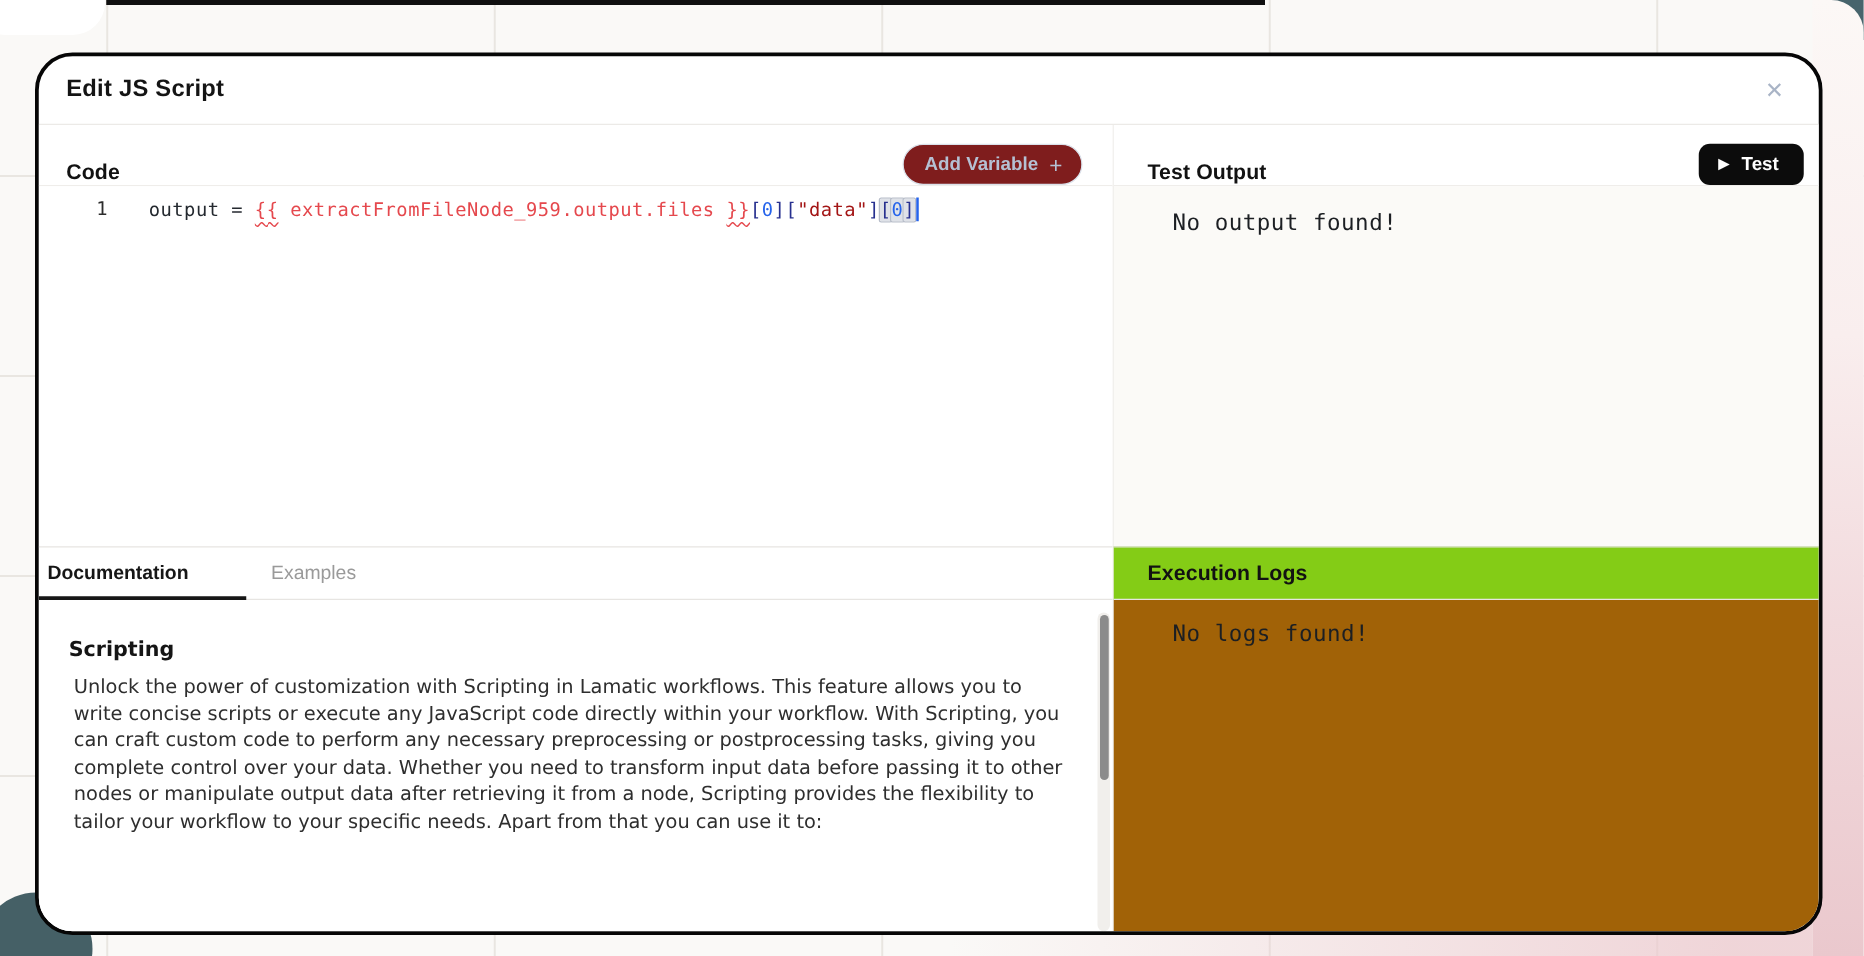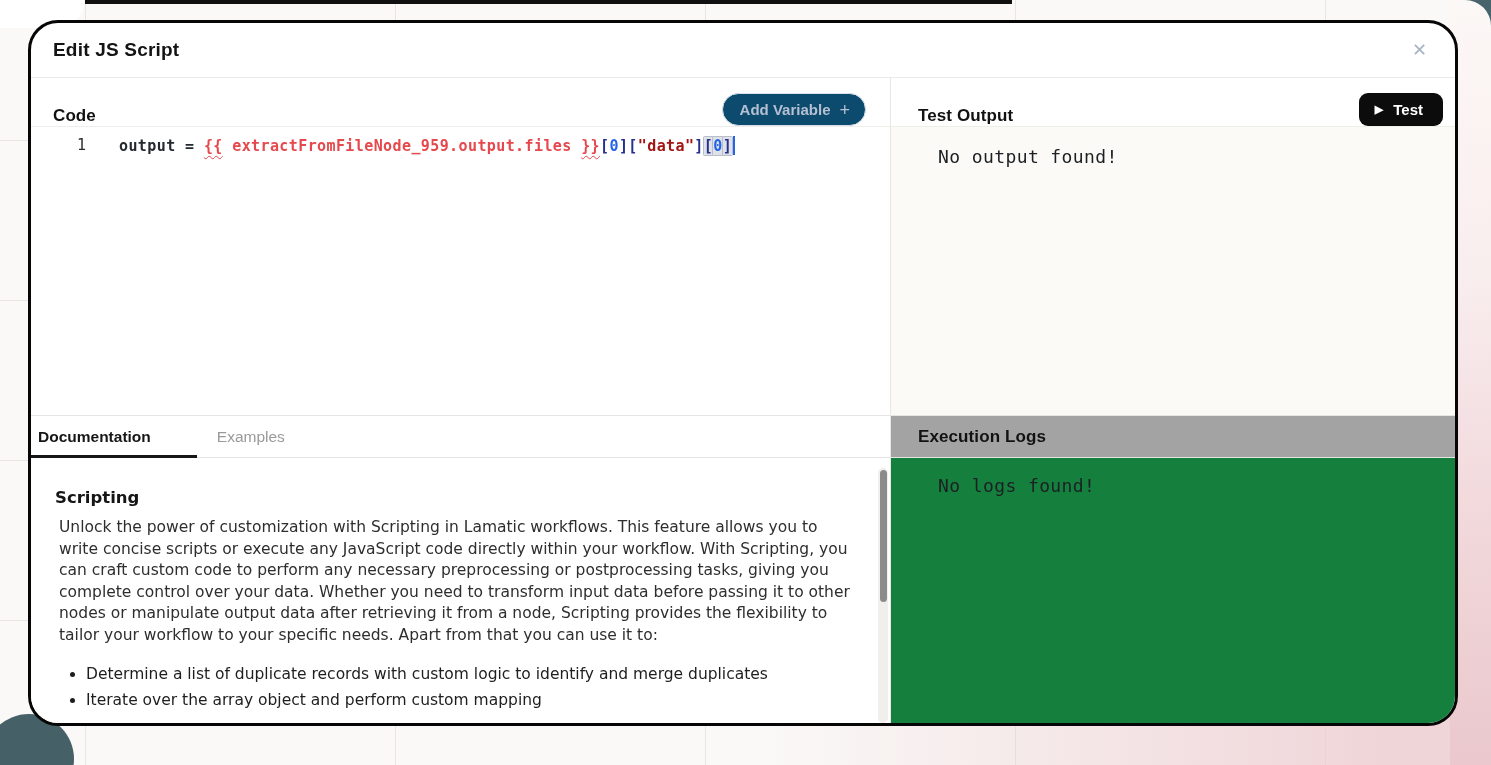--- a/index.html
+++ b/index.html
@@ -20,21 +20,21 @@
   .bg-teal-tr { position:absolute; right:0; top:0; width:38px; height:32px; background:#47646c; }
   .bg-pink-panel { position:absolute; left:1450px; top:0; right:0; bottom:0;
     border-top-right-radius:26px;
     background:linear-gradient(180deg,#fcf8f6 0%,#f9eeee 35%,#f2dadd 65%,#eac8cd 100%); }
   .bg-pink-glow { position:absolute; left:760px; right:41px; top:700px; bottom:0;
     background:linear-gradient(90deg, rgba(236,201,206,0) 0%, rgba(236,201,206,0.75) 90%); }
   .bg-teal-bl { position:absolute; left:-16px; top:714px; width:90px; height:90px;
     border-radius:50%; background:#456066; }
 
   
-  .modal { position:absolute; left:28px; top:20px; width:1430px; height:706px;
+  .modal { position:absolute; left:28px; top:42px; width:1430px; height:706px;
     background:#fff; border:3px solid #060606; border-radius:30px; overflow:hidden;
     display:flex; flex-direction:column; }
 
   .modal-header { flex:0 0 55px; border-bottom:1px solid #eceae7;
     display:flex; align-items:center; padding:0 24px 0 22px; }
   .modal-title { font-size:19px; font-weight:700; color:#141414; letter-spacing:.2px; }
   .close-btn { margin-left:auto; background:none; border:none; cursor:pointer;
     color:#a9b4c6; font-size:18px; line-height:1; padding:4px; }
 
   .modal-main { flex:1; display:flex; min-height:0; }
@@ -42,30 +42,30 @@
     display:flex; flex-direction:column; min-height:0; }
   .col-right { flex:1; display:flex; flex-direction:column; min-height:0; }
 
   .panel-head { flex:0 0 49px; border-bottom:1px solid #efedea;
     display:flex; align-items:flex-end; background:#fff; }
   .col-left > .panel-head { padding:0 24px 0 22px; }
   .col-right .panel-head { padding:0 12px 0 27px;gap:44px; }
   .panel-title { font-size:17px; font-weight:700; color:#121212; letter-spacing:.1px; }
 
   .add-var-btn { margin-left:auto; display:flex; align-items:center; gap:9px;
-    border:1.5px solid #dbe1ea; border-radius:19px; background:#0c4a6e; cursor:pointer;
+    border:1.5px solid #dbe1ea; border-radius:19px; background:#7f1d1d; cursor:pointer;
     color:#b5c0d3; font-size:15px; font-weight:600; padding:7px 15px 7px 17px;
     font-family:"Liberation Sans",sans-serif; }
   .add-var-plus { font-size:18px; font-weight:400; line-height:14px; }
 
   .editor { flex:0 0 288px; padding:9px 0 0 46px; background:#fff;
     font-family:"DejaVu Sans Mono", monospace; font-size:15px; letter-spacing:.4px;
     white-space:pre; display:flex; align-items:flex-start; cursor:text; }
   .ln { color:#2d2d2d; width:22px; flex:0 0 22px; }
-  .codeline { margin-left:20px; color:#24292f;font-weight:bold; }
+  .codeline { margin-left:20px; color:#24292f; }
   .tok-wavy { color:#e5484d; text-decoration:underline; text-decoration-style:wavy;
     text-decoration-color:#e5484d; text-decoration-thickness:1px; text-underline-offset:4px; }
   .tok-red { color:#e5484d; }
   .tok-navy { color:#27308f; }
   .tok-num { color:#2563eb; }
   .tok-str { color:#a31515; }
   .tok-hl { background:#dfe2e8; box-shadow:0 0 0 1px #b7bdc9; border-radius:1px; }
   .caret { display:inline-block; width:2px; height:19px; background:#2563eb;
     vertical-align:-4px; margin-left:1px; }
 
@@ -90,22 +90,22 @@
     background:#8b8b8b; border-radius:4px; cursor:pointer; }
 
   .test-btn { margin-left:auto; display:flex; align-items:center; gap:10px;
     background:#0c0c0c; color:#fff; border:none; border-radius:9px; cursor:pointer;
     padding:8px 20px 8px 16px; font-size:15px; font-weight:700;
     font-family:"Liberation Sans",sans-serif; }
   .play-icon { font-size:11px; line-height:1; }
 
   .output-area { flex:0 0 288px; background:#fbfaf7; padding:19px 0 0 47px; }
   .logs-head { flex:0 0 43px; border-top:1px solid #e7e5e2; border-bottom:1px solid #e7e5e2;
-    background:#a3a3a3; display:flex; align-items:center; padding-left:27px; }
-  .logs-area { flex:1; background:#15803d; padding:17px 0 0 47px; }
+    background:#84cc16; display:flex; align-items:center; padding-left:27px; }
+  .logs-area { flex:1; background:#a16207; padding:17px 0 0 47px; }
   .mono-msg { font-family:"DejaVu Sans Mono", monospace; font-size:18px;
     letter-spacing:.4px; color:#1c1f23; }
 </style>
 </head>
 <body>
 
 <div class="bg">
   <div class="bg-white-corner"></div>
   <div class="bg-top-bar"></div>
   <div class="bg-teal-tr"></div>
@@ -139,24 +139,20 @@
       </div>
 
       <div class="tabs">
         <div class="tab tab-active">Documentation</div>
         <div class="tab">Examples</div>
       </div>
 
       <div class="docs">
         <div class="docs-heading">Scripting</div>
         <p class="docs-para">Unlock the power of customization with Scripting in Lamatic workflows. This feature allows you to write concise scripts or execute any JavaScript code directly within your workflow. With Scripting, you can craft custom code to perform any necessary preprocessing or postprocessing tasks, giving you complete control over your data. Whether you need to transform input data before passing it to other nodes or manipulate output data after retrieving it from a node, Scripting provides the flexibility to tailor your workflow to your specific needs. Apart from that you can use it to:</p>
-        <ul class="docs-list">
-          <li>Determine a list of duplicate records with custom logic to identify and merge duplicates</li>
-          <li>Iterate over the array object and perform custom mapping</li>
-        </ul>
         <div class="scrollbar">
           <div class="scroll-thumb"></div>
         </div>
       </div>
     </div>
 
     <div class="col-right">
 
       <div class="panel-head">
         <span class="panel-title">Test Output</span>

